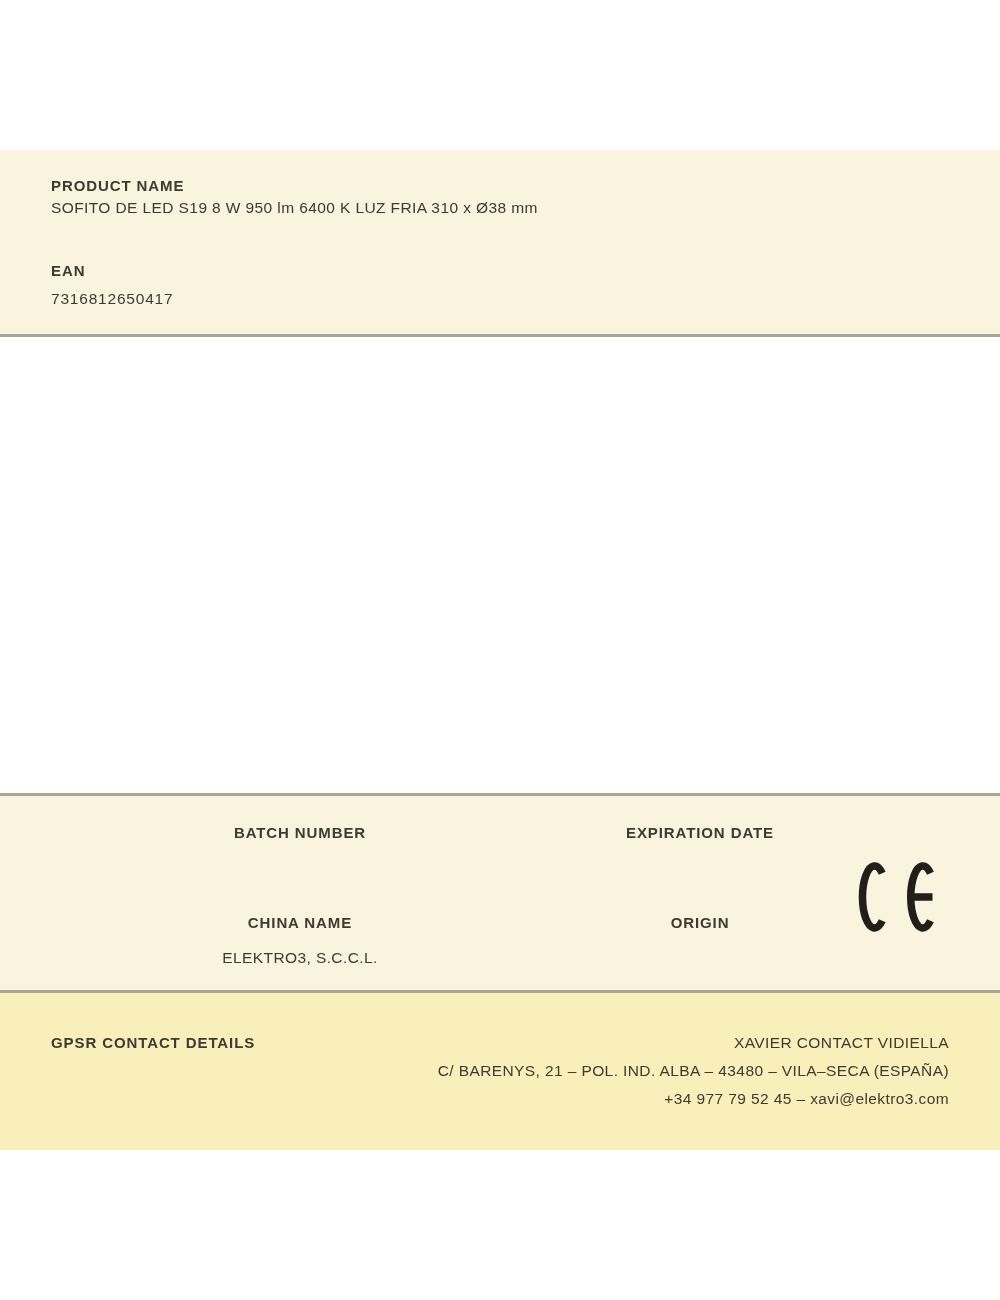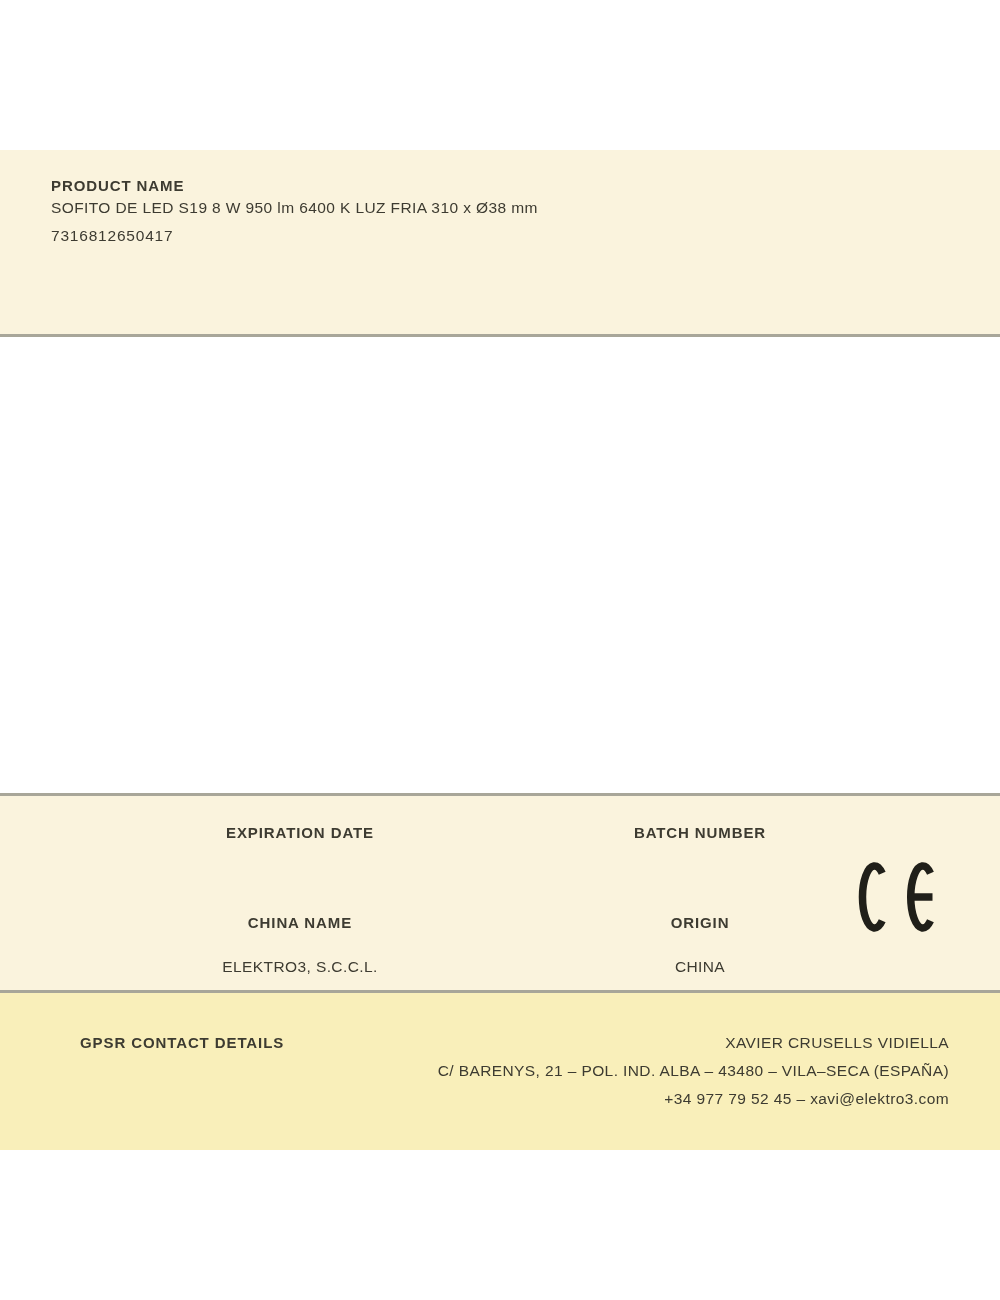--- a/index.html
+++ b/index.html
@@ -40,38 +40,38 @@
     border-bottom: 3px solid var(--border, #a8a699);
     padding-top: 28px;
   }
   .band-batch .grid {
     margin: 0 100px;
     display: grid;
     grid-template-columns: 1fr 1fr;
     row-gap: 72px;
   }
   .band-batch .cell { text-align: center; }
-  .band-batch .cell .value { margin-top: 26px; }
+  .band-batch .cell .value { margin-top: 17px; }
 
   .ce {
     position: absolute; right: 60px; top: 66px;
     width: 82px; height: 70px;
   }
   .ce path {
     fill: none;
     stroke: var(--ce, #201f19);
     stroke-width: 7.5;
     stroke-linecap: butt;
   }
 
   
   .band-gpsr {
     top: 993px; height: 157px;
     background: var(--yellow, #f9efba);
-    padding: 36px 51px 0 80px;
+    padding: 36px 51px 0 51px;
     display: flex;
     justify-content: space-between;
     align-items: flex-start;
   }
   .band-gpsr .label { line-height: 28px; white-space: nowrap; }
   .contact {
     text-align: right;
     font-size: 15.5px;
     letter-spacing: 0.4px;
     line-height: 28px;
@@ -82,50 +82,50 @@
 <body>
 
 <div class="page">
 
   <section class="band band-product">
     <div class="field">
       <div class="label">PRODUCT NAME</div>
       <div class="value">SOFITO DE LED S19 8 W 950 lm 6400 K LUZ FRIA 310 x Ø38 mm</div>
     </div>
     <div class="field field-ean">
+      <div class="label">EAN</div>
       <div class="value">7316812650417</div>
     </div>
   </section>
 
   <section class="band band-batch">
     <div class="grid">
       <div class="cell">
-        <div class="label">EXPIRATION DATE</div>
+        <div class="label">BATCH NUMBER</div>
       </div>
       <div class="cell">
-        <div class="label">BATCH NUMBER</div>
+        <div class="label">EXPIRATION DATE</div>
       </div>
       <div class="cell">
         <div class="label">CHINA NAME</div>
         <div class="value">ELEKTRO3, S.C.C.L.</div>
       </div>
       <div class="cell">
         <div class="label">ORIGIN</div>
-        <div class="value">CHINA</div>
       </div>
     </div>
     <svg class="ce" viewBox="0 0 82 70" aria-label="CE">
       <path d="M 24.2 11.25 A 12 31 0 1 0 24.2 58.75"></path>
       <path d="M 72.45 11.25 A 12 31 0 1 0 72.45 58.75"></path>
       <path d="M 53 35 L 74.5 35"></path>
     </svg>
   </section>
 
   <section class="band band-gpsr">
     <div class="label">GPSR CONTACT DETAILS</div>
     <div class="contact">
-      <div>XAVIER CRUSELLS VIDIELLA</div>
+      <div>XAVIER CONTACT VIDIELLA</div>
       <div>C/ BARENYS, 21 – POL. IND. ALBA – 43480 – VILA–SECA (ESPAÑA)</div>
       <div>+34 977 79 52 45 – xavi@elektro3.com</div>
     </div>
   </section>
 
 </div>
 
 </body></html>

